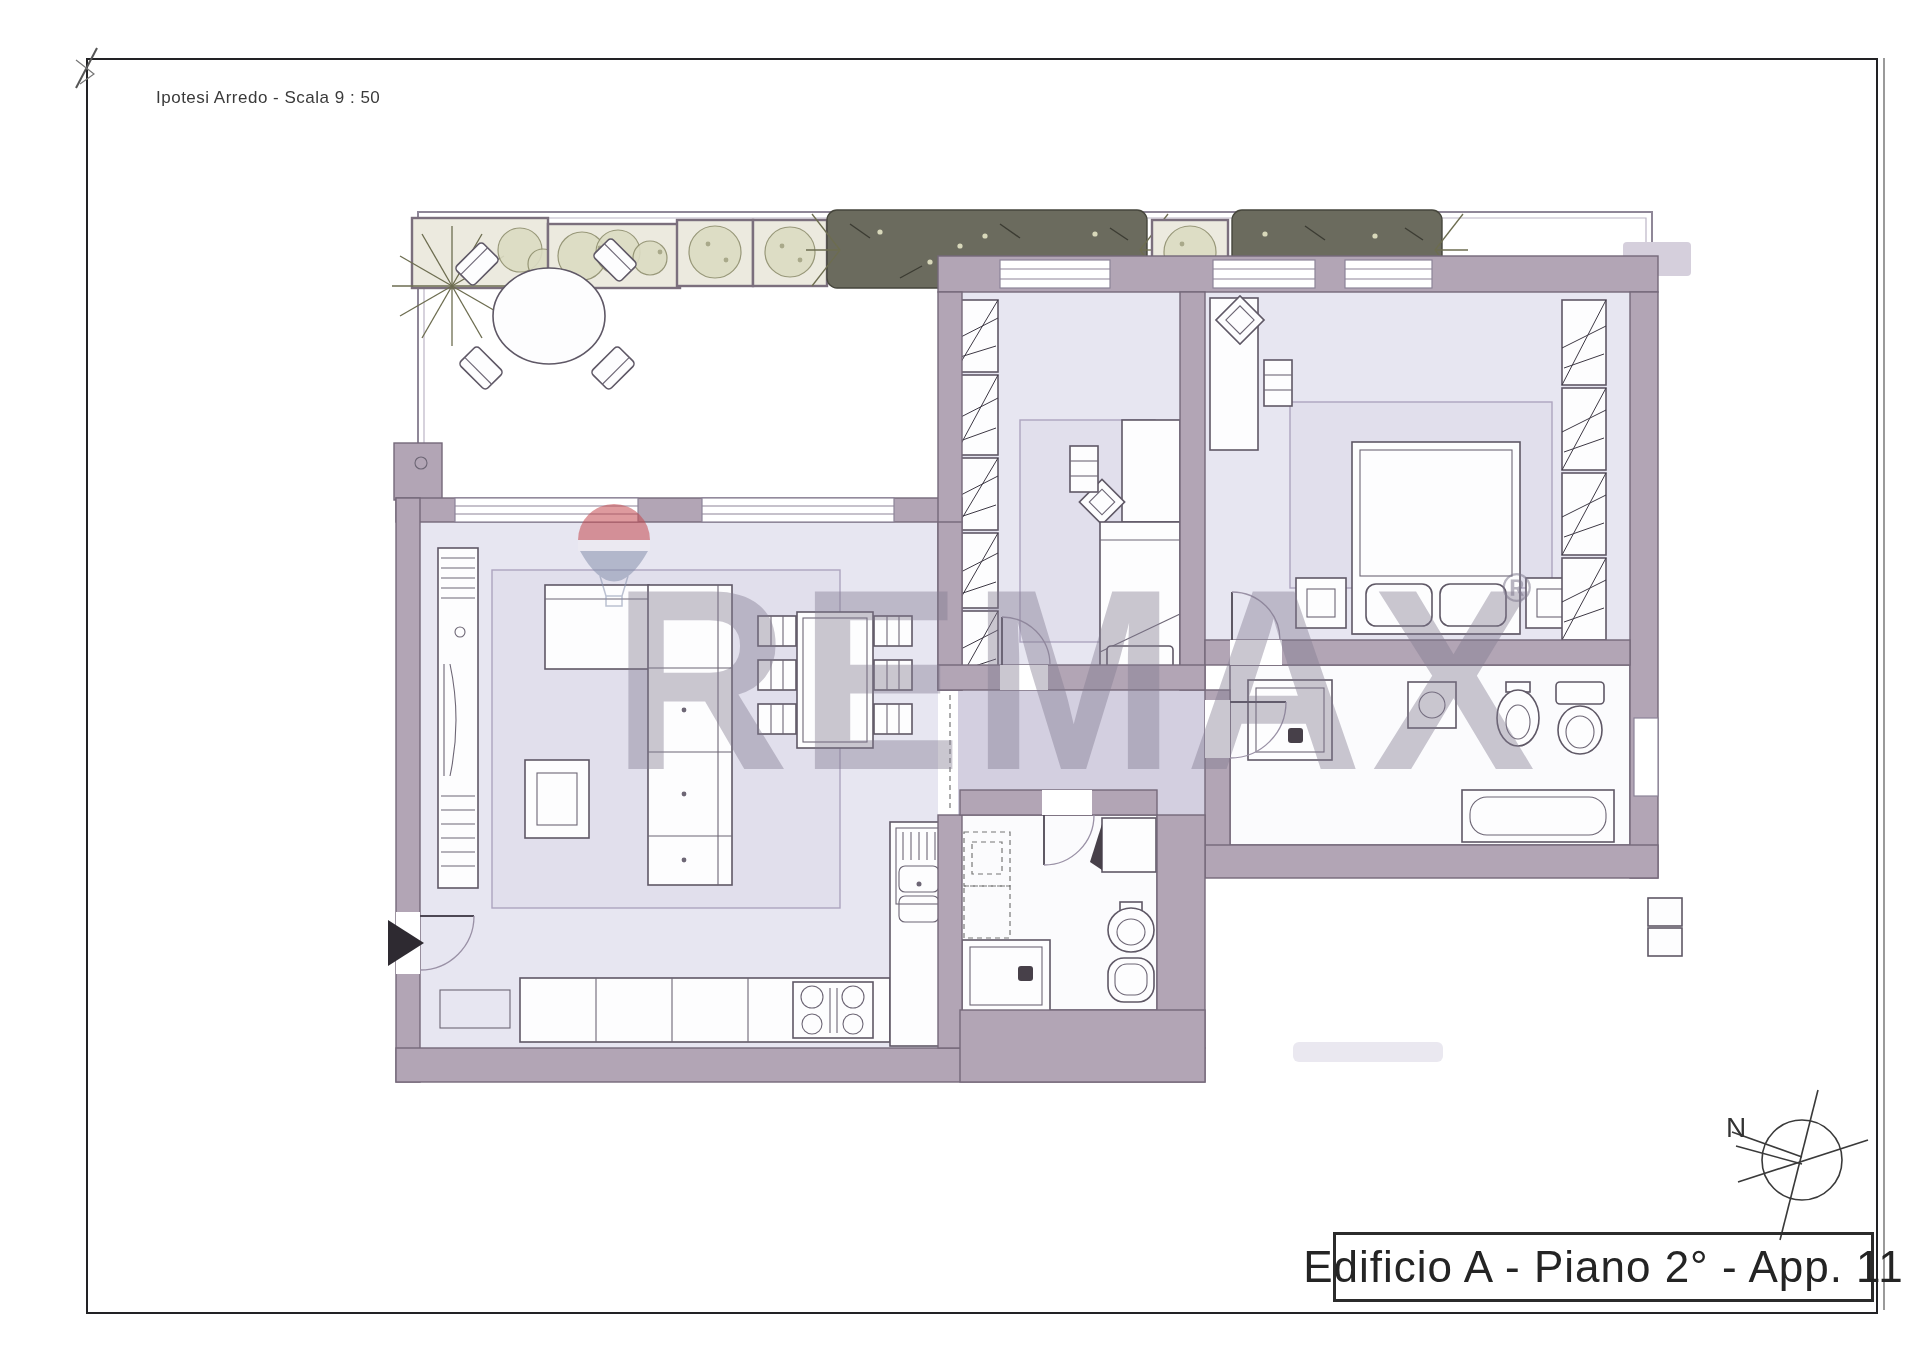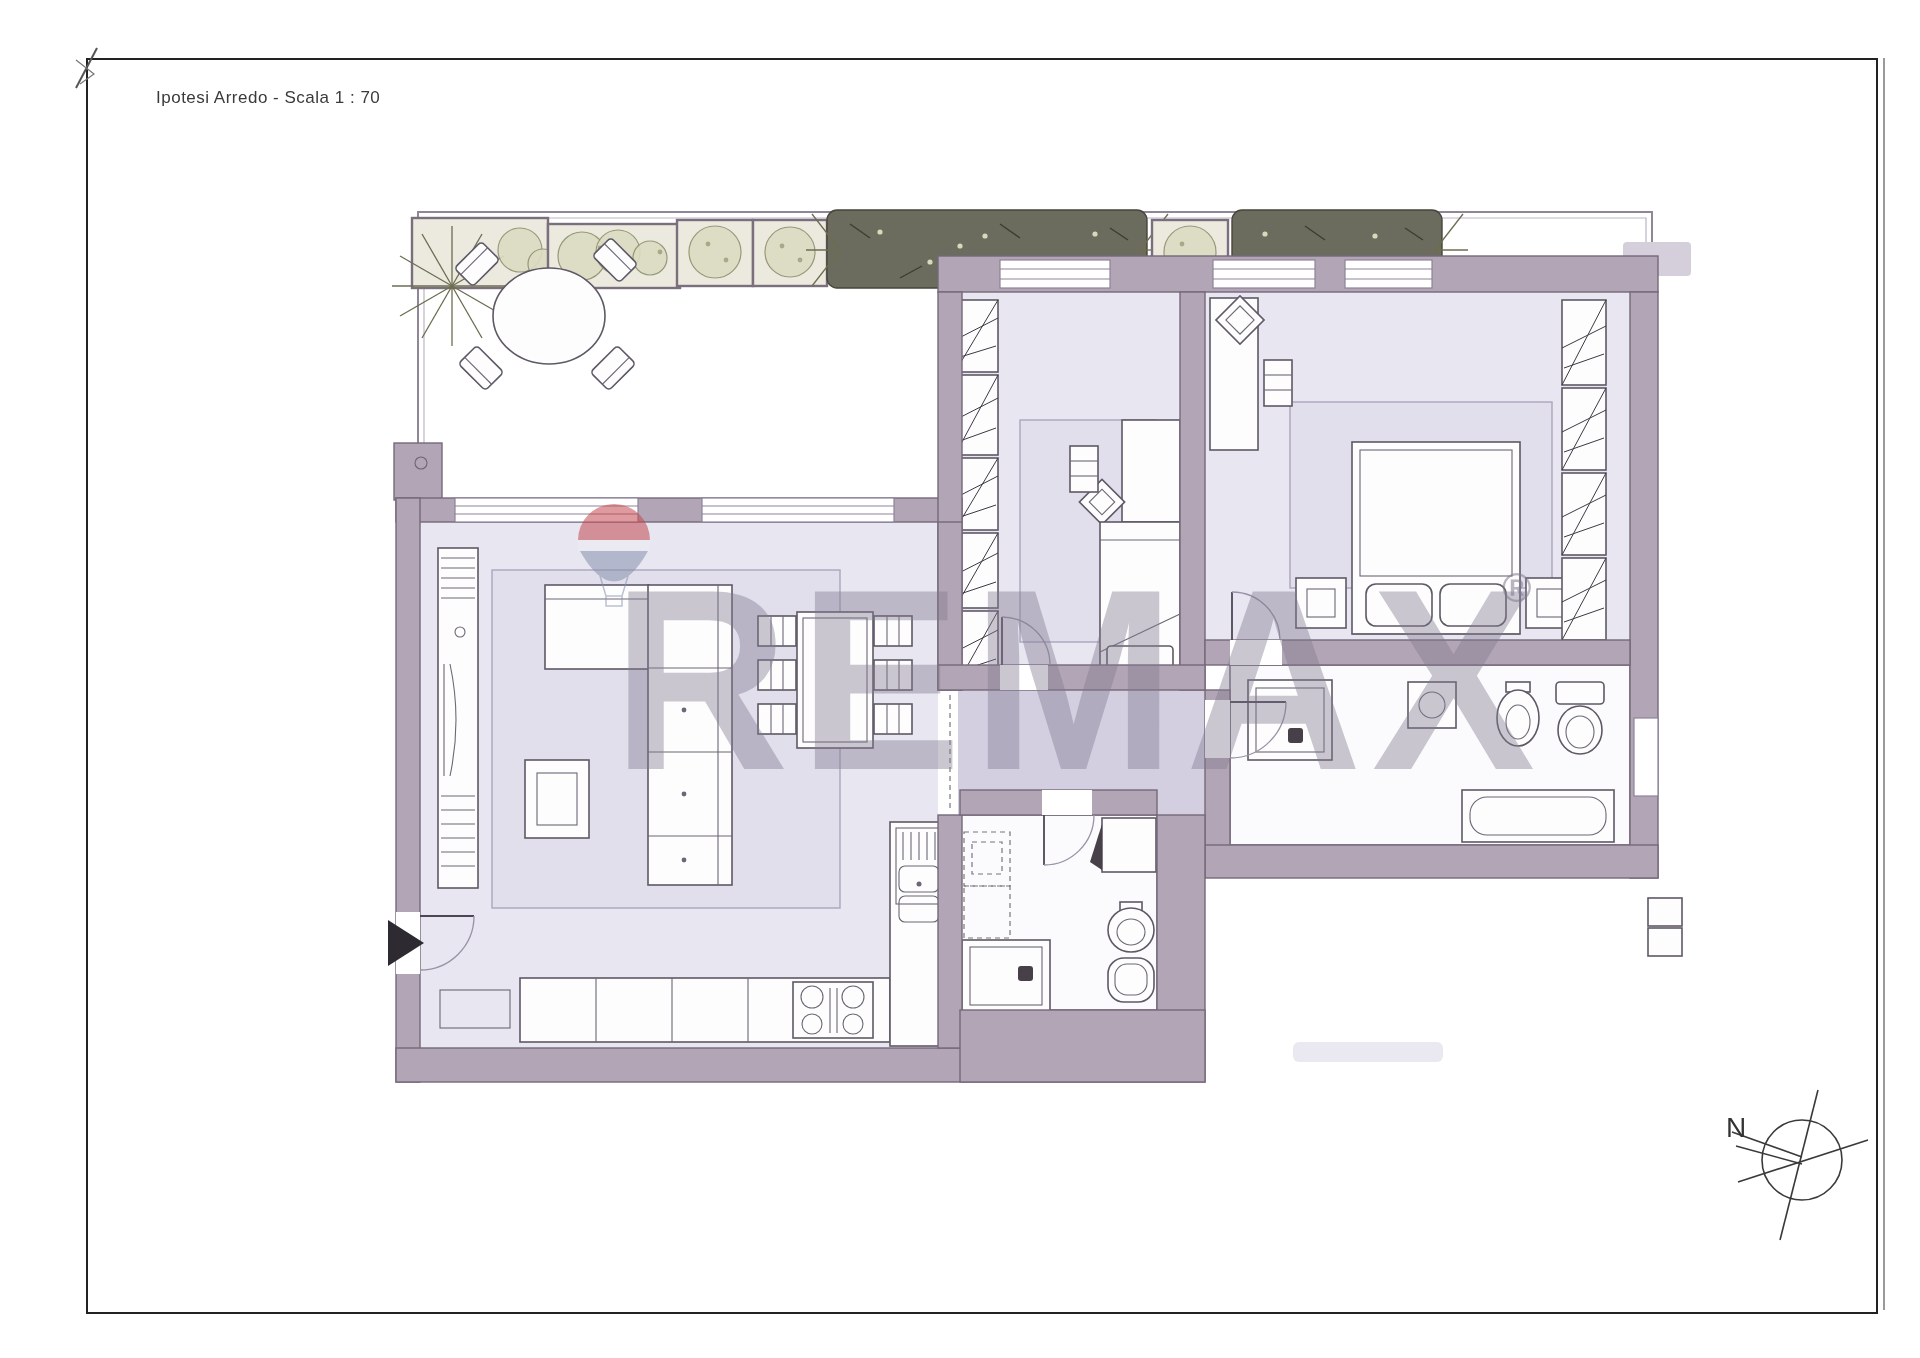--- a/index.html
+++ b/index.html
@@ -44,21 +44,21 @@
   .cmp{fill:none;stroke:#3a3a3a;stroke-width:1.6;}
 </style>
 </head>
 <body>
 
 <div class="page">
 
   <div class="frame"></div>
   <div class="frame2"></div>
 
-  <div class="scale-label">Ipotesi Arredo - Scala 1 : 70</div>
+  <div class="scale-label">Ipotesi Arredo - Scala 9 : 50</div>
 
   <svg class="plan" width="1920" height="1358" viewBox="0 0 1920 1358" xmlns="http://www.w3.org/2000/svg">
 
     <g>
       <path d="M97,48 L76,88" fill="none" stroke="#555" stroke-width="2"></path>
       <path d="M76,60 L94,74 L80,84" fill="none" stroke="#777" stroke-width="1.2"></path>
     </g>
 
     <g>
       <path class="tline" d="M418,496 L418,212 L1652,212 L1652,292"></path>
@@ -532,14 +532,17 @@
   </svg>
 
   <div class="watermark">
     <div class="wm-text">REMAX</div>
   </div>
   <div class="wm-reg">®</div>
 
   <div class="north-label">N</div>
 
 
+  <div class="title-block">
+    <span>Edificio A - Piano 2° - App. 11</span>
+  </div>
 
 </div>
 
 </body></html>

